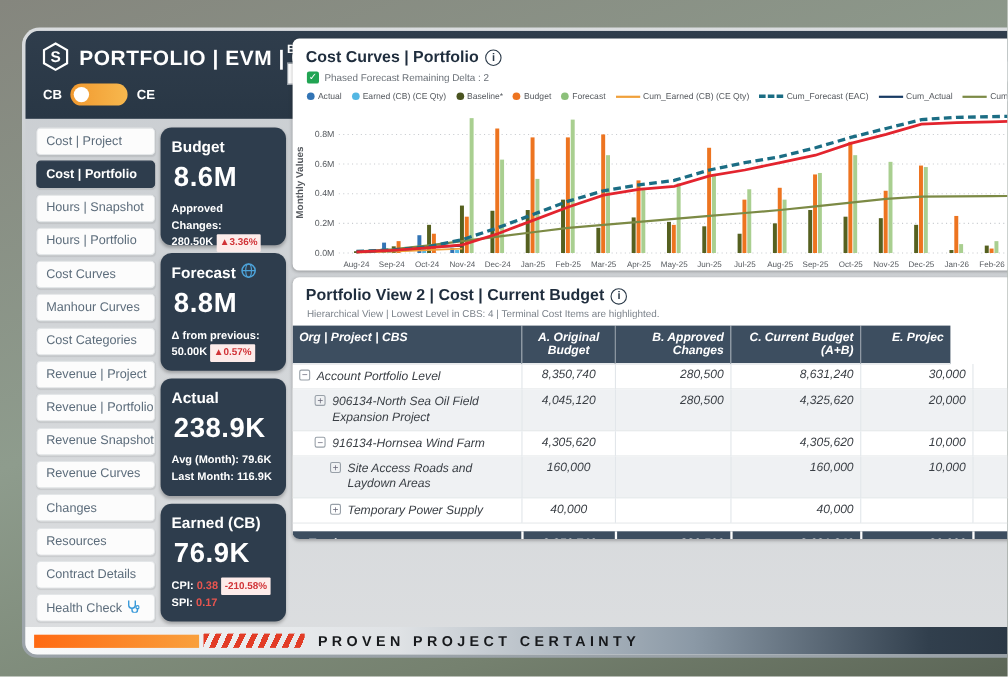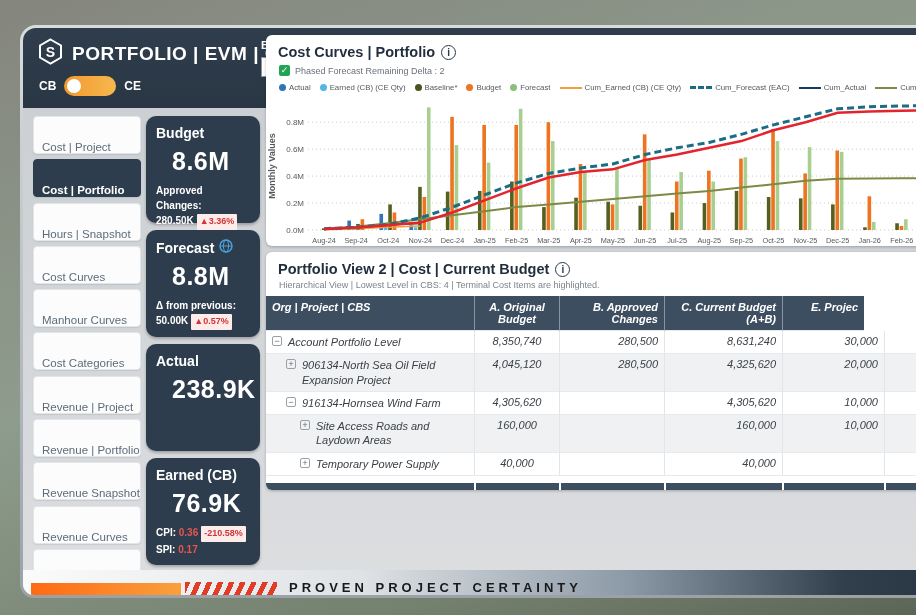--- a/index.html
+++ b/index.html
@@ -26,31 +26,31 @@
   .slicer-box { margin-top:5px; background:#fff; border:1px solid #8d959d; height:20px; display:flex; align-items:center;
                 padding:0 6px; font-size:10.5px; color:#4a4f55; }
   .slicer-box .chev { margin-left:auto; color:#666; font-size:9px; }
   .sync { color:#39a5dc; font-size:12px; margin-left:6px; }
   .date-slider { position:relative; margin-top:9px; height:10px; }
   .date-slider .track { position:absolute; left:0; right:-10px; top:4px; height:2px; background:#dfe3e6; }
   .date-slider .handle { position:absolute; left:46px; top:-1px; width:11px; height:11px; border-radius:50%; background:#f4f6f7; border:1px solid #aab2b8; }
 
   
   .sidebar { position:absolute; left:10px; top:88px; width:108px; }
-  .nav-item { height:38px; margin-bottom:5.3px; background:#fcfcfc; border:1px solid #e3e6e8; border-radius:4px;
-              display:flex; align-items:flex-end; padding:0 8px; font-size:11.5px; color:#5c6c7b; cursor:pointer;
+  .nav-item { height:25px; margin-bottom:5.3px; background:#fcfcfc; border:1px solid #e3e6e8; border-radius:4px;
+              display:flex; align-items:center; padding:0 8px; font-size:11.5px; color:#5c6c7b; cursor:pointer;
               box-shadow:0 1px 1px rgba(0,0,0,.08); white-space:nowrap; overflow:hidden; }
   .nav-item.active { background:#2e3d4d; border-color:#2e3d4d; color:#fff; font-weight:bold; }
   .nav-item .steth { margin-left:4px; }
 
   
   .kpis { position:absolute; left:123px; top:88px; width:114px; }
   .card { background:#2e3d4d; border-radius:10px; color:#fff; padding:9px 10px; margin-bottom:7px; box-shadow:0 2px 3px rgba(0,0,0,.25); }
   .card-title { font-size:14px; font-weight:bold; display:flex; align-items:center; gap:5px; }
-  .card-value { font-size:25px; font-weight:bold; margin:6px 16px 7px; letter-spacing:.5px; }
+  .card-value { font-size:25px; font-weight:bold; margin:6px 2px 7px; letter-spacing:.5px; }
   .card-sub { font-size:10px; font-weight:bold; line-height:1.5; }
   .badge { display:inline-block; background:#fdecea; color:#d13438; font-size:9px; font-weight:bold; padding:1px 3px; margin-left:3px; border-radius:1px; }
   .redv { color:#e8554f; font-weight:bold; }
   .card.h107 { height:107px; }
 
   
   .panel { position:absolute; left:243px; background:#fff; border-radius:6px; box-shadow:0 1px 3px rgba(0,0,0,.25); overflow:hidden; }
   .panel.chart { top:7px; width:680px; height:211px; }
   .panel.table { top:224px; width:680px; height:238px; }
   .panel-title { font-size:14.5px; font-weight:bold; color:#1f2d3d; display:flex; align-items:center; gap:6px; padding:9px 0 0 12px; }
@@ -78,21 +78,21 @@
   .name-cell { display:flex; gap:6px; line-height:1.3; }
   .expander { flex:none; width:10px; height:10px; border:1px solid #98a0a8; border-radius:2px; font-size:9px; line-height:8px; text-align:center; color:#667; margin-top:1px; cursor:pointer; }
   .green { color:#4fbf72; }
   .sliver { height:7px; overflow:hidden; }
   .total .c { background:#3d4e60; color:#fff; font-weight:bold; border-left:2px solid #fff; border-bottom:none; padding-top:5px; padding-bottom:5px; }
   .total .c:first-child { border-left:none; padding-left:14px; }
 
   
   .foot { position:absolute; left:0; bottom:0; width:100%; height:25px;
           background:linear-gradient(90deg,#fafbfb 0%,#dfe2e5 38%,#8b99a6 68%,#313f4d 92%,#2b3845 100%);
-          display:flex; align-items:flex-end; }
+          display:flex; align-items:center; }
   .foot .bar { width:150px; height:12px; margin-left:8px; background:linear-gradient(90deg,#ff6a13,#f9a03c); }
   .foot .stripes { width:92px; height:13px; margin-left:4px;
                    background:repeating-linear-gradient(115deg,#e23c26 0 5px,transparent 5px 10px); }
   .foot .tag { margin-left:12px; font-size:13px; font-weight:900; letter-spacing:4px; color:#17191c; }
 
   svg text { font-family:"Liberation Sans", sans-serif; }
 </style>
 </head>
 <body>
 
@@ -167,20 +167,23 @@
 
     <div class="sidebar" id="sidebar">
         <div class="nav-item">
           <span>Cost | Project</span>
         </div>
         <div class="nav-item active">
           <span>Cost | Portfolio</span>
         </div>
         <div class="nav-item">
           <span>Hours | Snapshot</span>
+        </div>
+        <div class="nav-item">
+          <span>Hours | Portfolio</span>
         </div>
         <div class="nav-item">
           <span>Cost Curves</span>
         </div>
         <div class="nav-item">
           <span>Manhour Curves</span>
         </div>
         <div class="nav-item">
           <span>Cost Categories</span>
         </div>
@@ -239,28 +242,32 @@
         <div class="card-value">8.8M</div>
         <div class="card-sub">
           <span>Δ from previous:</span><br>
           <span>50.00K</span><span class="badge">▲0.57%</span>
         </div>
       </div>
 
       <div class="card h107">
         <div class="card-title">Actual</div>
         <div class="card-value">238.9K</div>
+        <div class="card-sub">
+          <span>Avg (Month): 79.6K</span><br>
+          <span>Last Month: 116.9K</span>
+        </div>
       </div>
 
       <div class="card h107">
         <div class="card-title">Earned (CB)</div>
         <div class="card-value">76.9K</div>
         <div class="card-sub">
           <span>CPI:</span>
-          <span class="redv">0.36</span><span class="badge">-210.58%</span><br>
+          <span class="redv">0.38</span><span class="badge">-210.58%</span><br>
           <span>SPI:</span>
           <span class="redv">0.17</span>
         </div>
       </div>
     </div>
 
     <div class="panel chart">
       <div class="panel-title">
         <span>Cost Curves | Portfolio</span>
         <span class="info-i">i</span>

